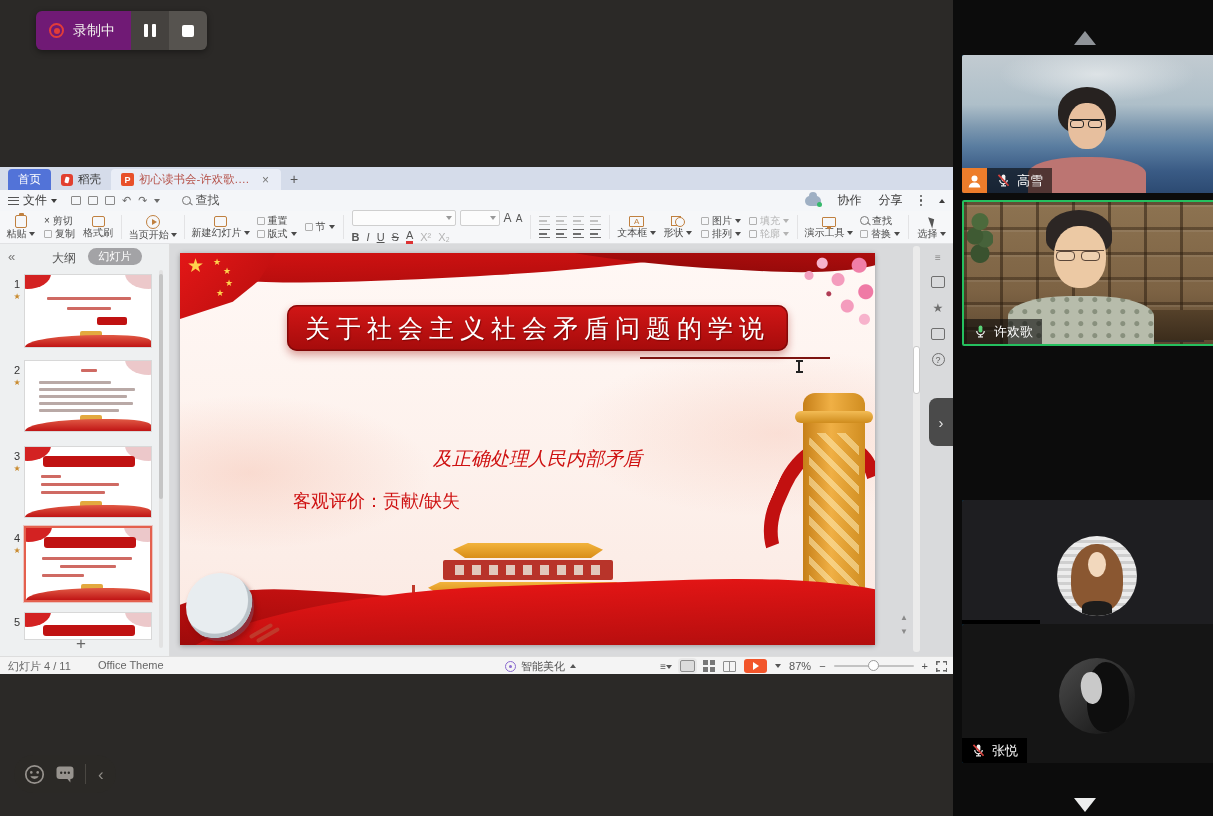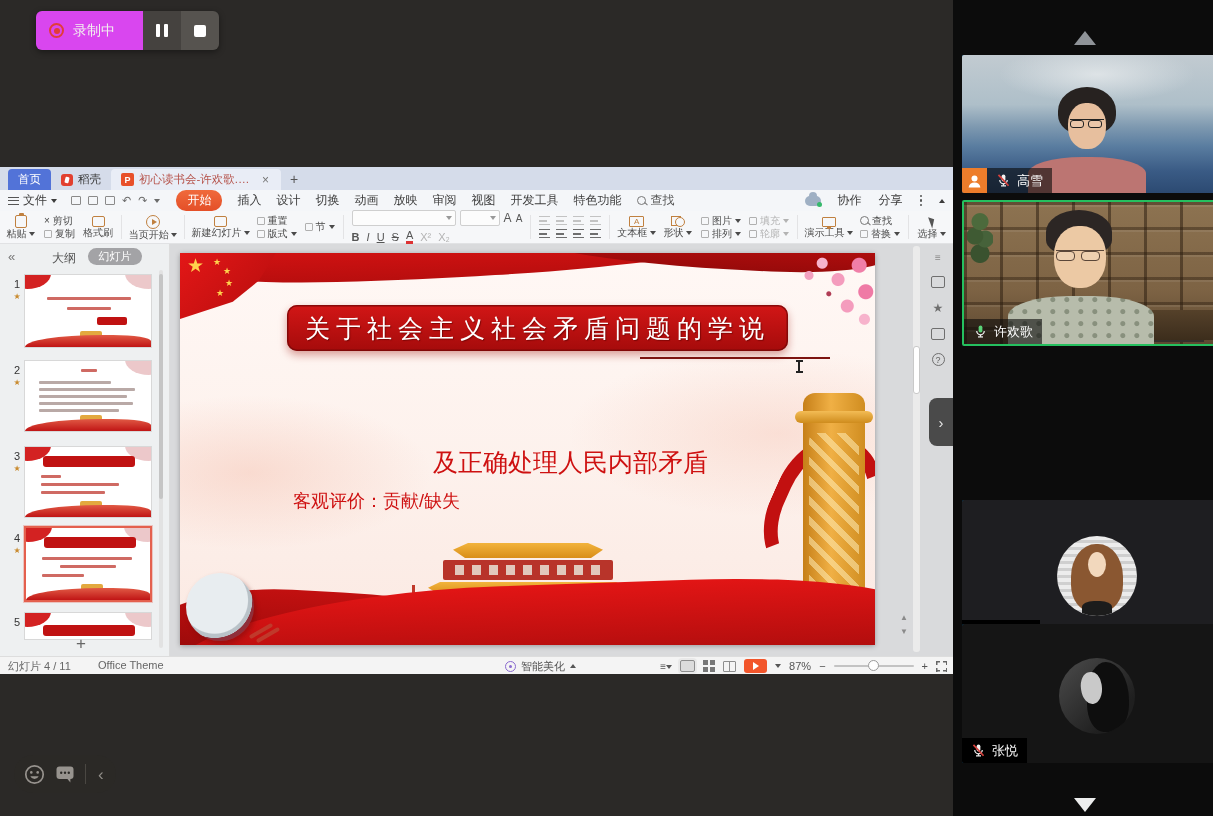--- a/index.html
+++ b/index.html
@@ -5,21 +5,21 @@
   * { margin:0; padding:0; box-sizing:border-box; }
   html,body { background:#000; }
   body { font-family:"Liberation Sans","DejaVu Sans",sans-serif; }
   #app { position:relative; width:1213px; height:816px; overflow:hidden; background:#0b0b0b; }
 
   
   #share { position:absolute; left:0; top:0; width:953px; height:816px; background:#2b2927; }
 
   
   #recpill { position:absolute; left:36px; top:11px; height:39px; display:flex; border-radius:6px; overflow:hidden; box-shadow:0 2px 6px rgba(0,0,0,.4); }
-  .rec-main { display:flex; align-items:center; gap:9px; padding:0 28px 0 13px; background:#d946ef; }
+  .rec-main { display:flex; align-items:center; gap:9px; padding:0 16px 0 13px; background:#701a75; }
   .recdot { width:15px; height:15px; border:2px solid #e23c39; border-radius:50%; position:relative; }
   .recdot::after { content:""; position:absolute; left:2.5px; top:2.5px; width:6px; height:6px; border-radius:50%; background:#e23c39; }
   .rec-label { color:#f2f0ee; font-size:14px; }
   .rec-btn { width:38px; display:flex; align-items:center; justify-content:center; cursor:pointer; }
   .rec-pause { background:#45423f; }
   .rec-stop { background:#56534f; }
   .pause-ic { display:flex; gap:4px; }
   .pause-ic i { display:block; width:4px; height:13px; background:#fff; border-radius:1px; }
   .stop-ic { width:12px; height:12px; background:#fff; border-radius:2px; }
 
@@ -149,21 +149,21 @@
       radial-gradient(circle at 60% 10%, #f7b3cc 5px, transparent 6px),
       radial-gradient(circle at 79% 52%, #f49cbd 6px, transparent 7px),
       radial-gradient(circle at 92% 65%, #f7b3cc 5px, transparent 6px),
       radial-gradient(circle at 65% 40%, #b03d55 2px, transparent 3px),
       radial-gradient(circle at 50% 22%, #f2a0bf 4px, transparent 5px); }
   .slide-banner { position:absolute; left:107px; top:52px; width:501px; height:46px; background:linear-gradient(180deg,#d21616,#a50b0b); border-radius:10px; box-shadow:0 4px 8px rgba(160,25,18,.4), inset 0 0 0 1.5px rgba(120,8,8,.8); display:flex; align-items:center; justify-content:center; }
   .slide-title { color:#fff; font-size:25px; font-weight:normal; letter-spacing:6px; white-space:nowrap; text-shadow:1px 1px 1px rgba(90,0,0,.6); }
   .slide-underline { position:absolute; left:460px; top:104px; width:190px; height:2px; background:#7d1410; }
   .slide-line { position:absolute; color:#ce1111; white-space:nowrap; }
   .l1 { left:113px; top:150px; font-size:19px; }
-  .l2 { left:253px; top:193px; font-size:25px; }
+  .l2 { left:253px; top:193px; font-size:19px;font-style:italic; }
   .l3 { left:113px; top:236px; font-size:18px; }
   .deco-pillar { position:absolute; right:10px; bottom:0; width:62px; height:252px; background:linear-gradient(90deg,#c67f18,#f0b045 45%,#d08d20); border-radius:12px 12px 0 0; }
   .deco-pillar::before { content:""; position:absolute; left:-8px; top:18px; width:78px; height:12px; background:linear-gradient(180deg,#f3bc55,#cf8c1d); border-radius:6px; }
   .deco-pillar::after { content:""; position:absolute; left:6px; top:40px; width:50px; height:190px; background:repeating-linear-gradient(45deg, rgba(255,236,180,.55) 0 6px, transparent 6px 14px); border-radius:8px; }
   .deco-pillar-ribbon { position:absolute; right:-6px; bottom:60px; width:110px; height:150px; border:14px solid #c21010; border-color:#c21010 transparent transparent #c21010; border-radius:60% 70% 40% 55%; transform:rotate(24deg); }
   .deco-gate { position:absolute; left:238px; bottom:10px; width:220px; height:92px; }
   .gate-roof1 { position:absolute; left:35px; top:0; width:150px; height:15px; background:linear-gradient(180deg,#f2b33c,#d98e18); clip-path:polygon(0 45%,10% 0,90% 0,100% 45%,92% 100%,8% 100%); }
   .gate-mid { position:absolute; left:25px; top:17px; width:170px; height:20px; background:#b8342a; border-radius:2px; }
   .gate-mid::after { content:""; position:absolute; left:12px; top:5px; width:146px; height:10px; background:repeating-linear-gradient(90deg,#e9e2d6 0 9px, transparent 9px 17px); opacity:.85; }
   .gate-roof2 { position:absolute; left:10px; top:39px; width:200px; height:13px; background:linear-gradient(180deg,#f2b33c,#d98e18); clip-path:polygon(0 45%,6% 0,94% 0,100% 45%,94% 100%,6% 100%); }
@@ -316,32 +316,20 @@
           <span class="crt"></span>
         </div>
         <div class="mb-icons">
           <span class="mi-box"></span>
           <span class="mi-box"></span>
           <span class="mi-box"></span>
           <span>↶</span>
           <span>↷</span>
           <span class="crt"></span>
         </div>
-        <div class="ribbon">
-          <span class="rb-item rb-start">开始</span>
-          <span class="rb-item">插入</span>
-          <span class="rb-item">设计</span>
-          <span class="rb-item">切换</span>
-          <span class="rb-item">动画</span>
-          <span class="rb-item">放映</span>
-          <span class="rb-item">审阅</span>
-          <span class="rb-item">视图</span>
-          <span class="rb-item">开发工具</span>
-          <span class="rb-item">特色功能</span>
-        </div>
         <div class="mb-search">
           <span class="mag"></span>
           <span>查找</span>
         </div>
         <div class="mb-right">
           <span class="cloud"></span>
           <span>协作</span>
           <span>分享</span>
           <span class="dots3">
               <i></i>

